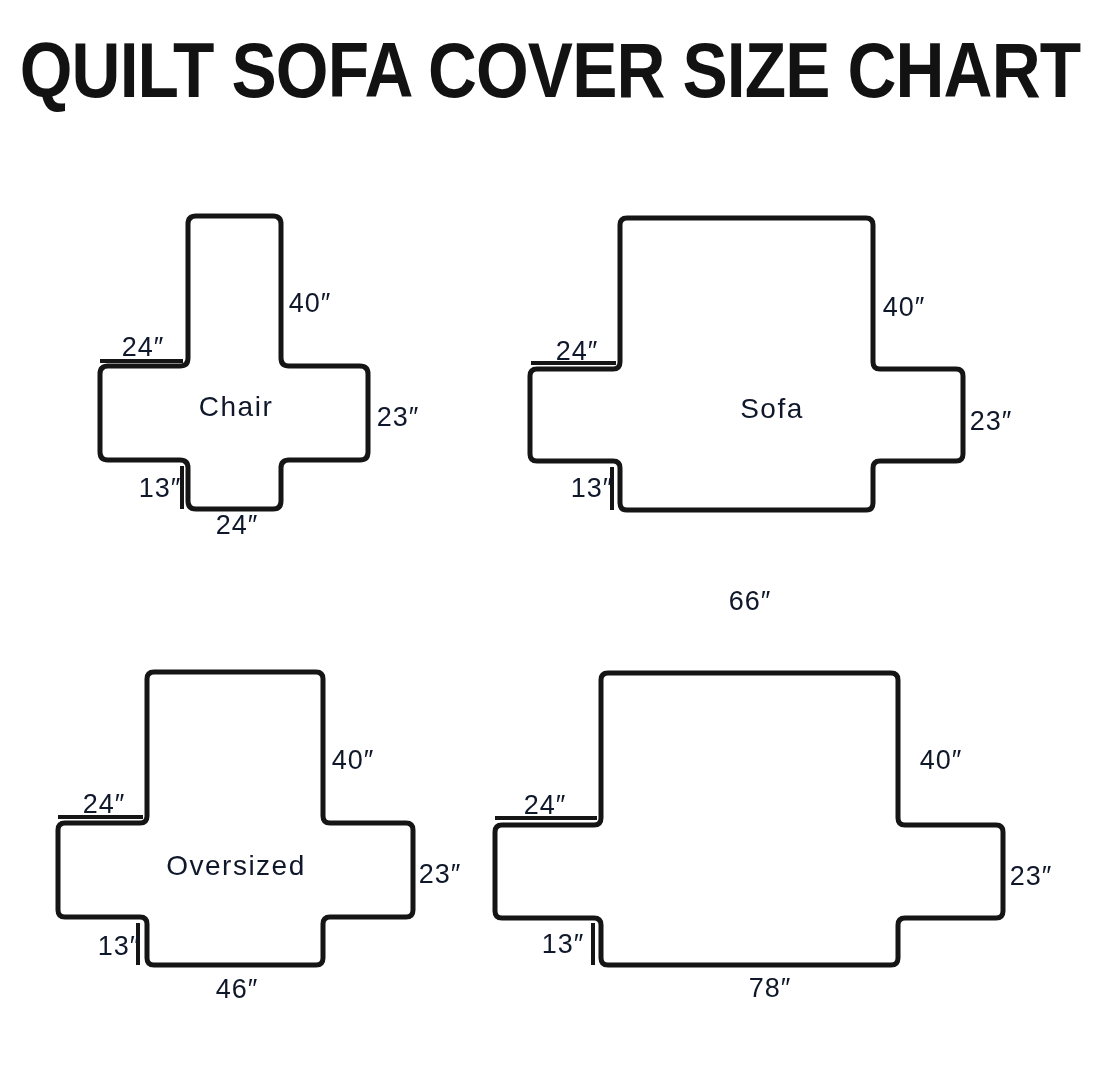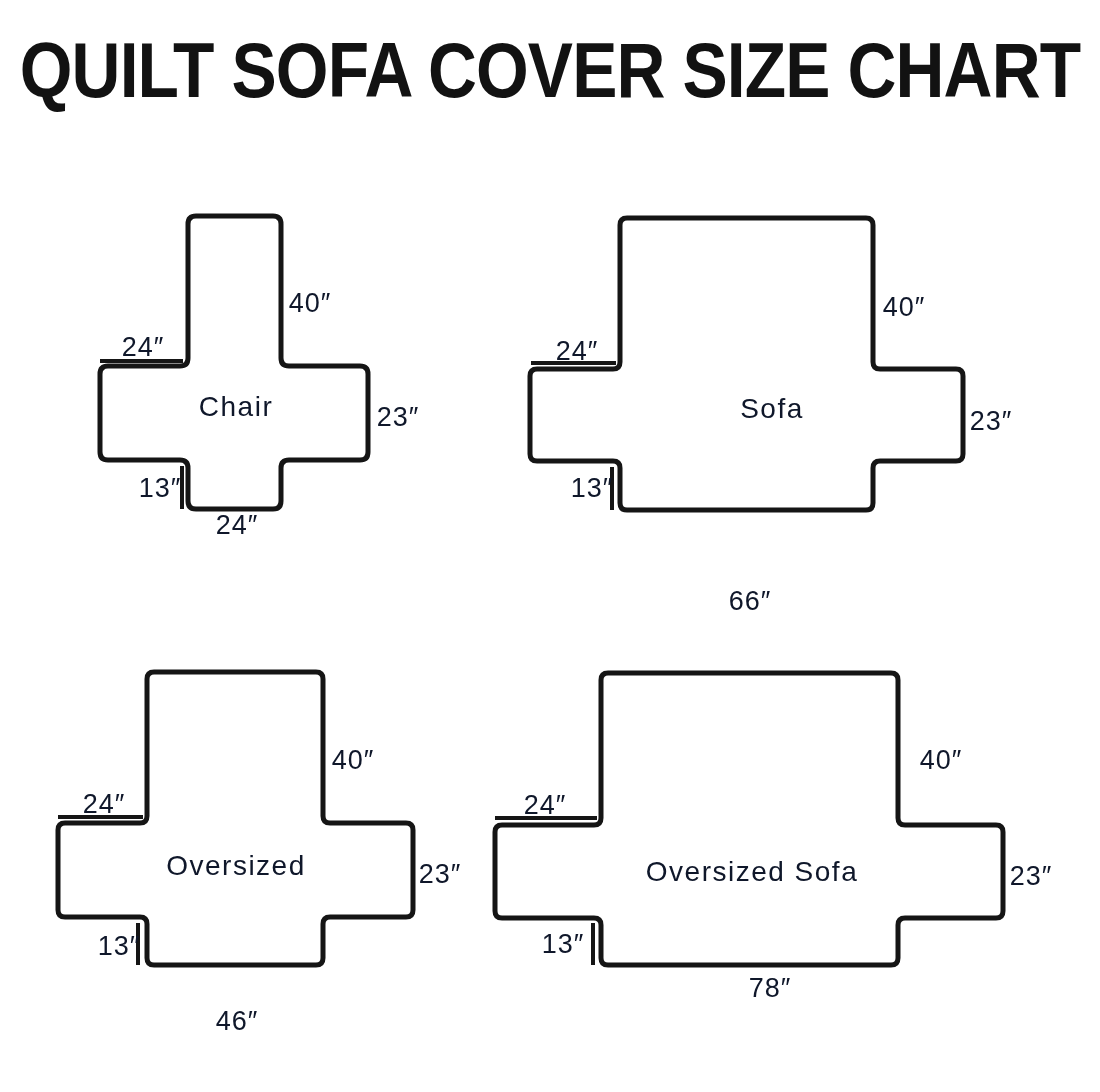--- a/index.html
+++ b/index.html
@@ -109,22 +109,21 @@
   <div class="lbl name" style="left:772px; top:409px;">Sofa</div>
   <div class="lbl" style="left:991px; top:421px;">23″</div>
   <div class="lbl" style="left:592px; top:488px;">13″</div>
   <div class="lbl" style="left:750px; top:556px;margin-top:45px;">66″</div>
 
   <div class="lbl" style="left:104px; top:804px;">24″</div>
   <div class="lbl" style="left:353px; top:760px;">40″</div>
   <div class="lbl name" style="left:236px; top:866px;">Oversized</div>
   <div class="lbl" style="left:440px; top:874px;">23″</div>
   <div class="lbl" style="left:119px; top:946px;">13″</div>
-  <div class="lbl" style="left:237px; top:989px;margin-top:32px;">46″</div>
+  <div class="lbl" style="left:237px; top:989px;">46″</div>
 
   <div class="lbl" style="left:545px; top:805px;">24″</div>
   <div class="lbl" style="left:941px; top:760px;">40″</div>
-  <div class="lbl name" style="left:752px; top:872px;">Oversized Sofa</div>
   <div class="lbl" style="left:1031px; top:876px;">23″</div>
   <div class="lbl" style="left:563px; top:944px;">13″</div>
   <div class="lbl" style="left:749px; top:988px;margin-left:21px;">78″</div>
 
 </div>
 
 </body></html>

